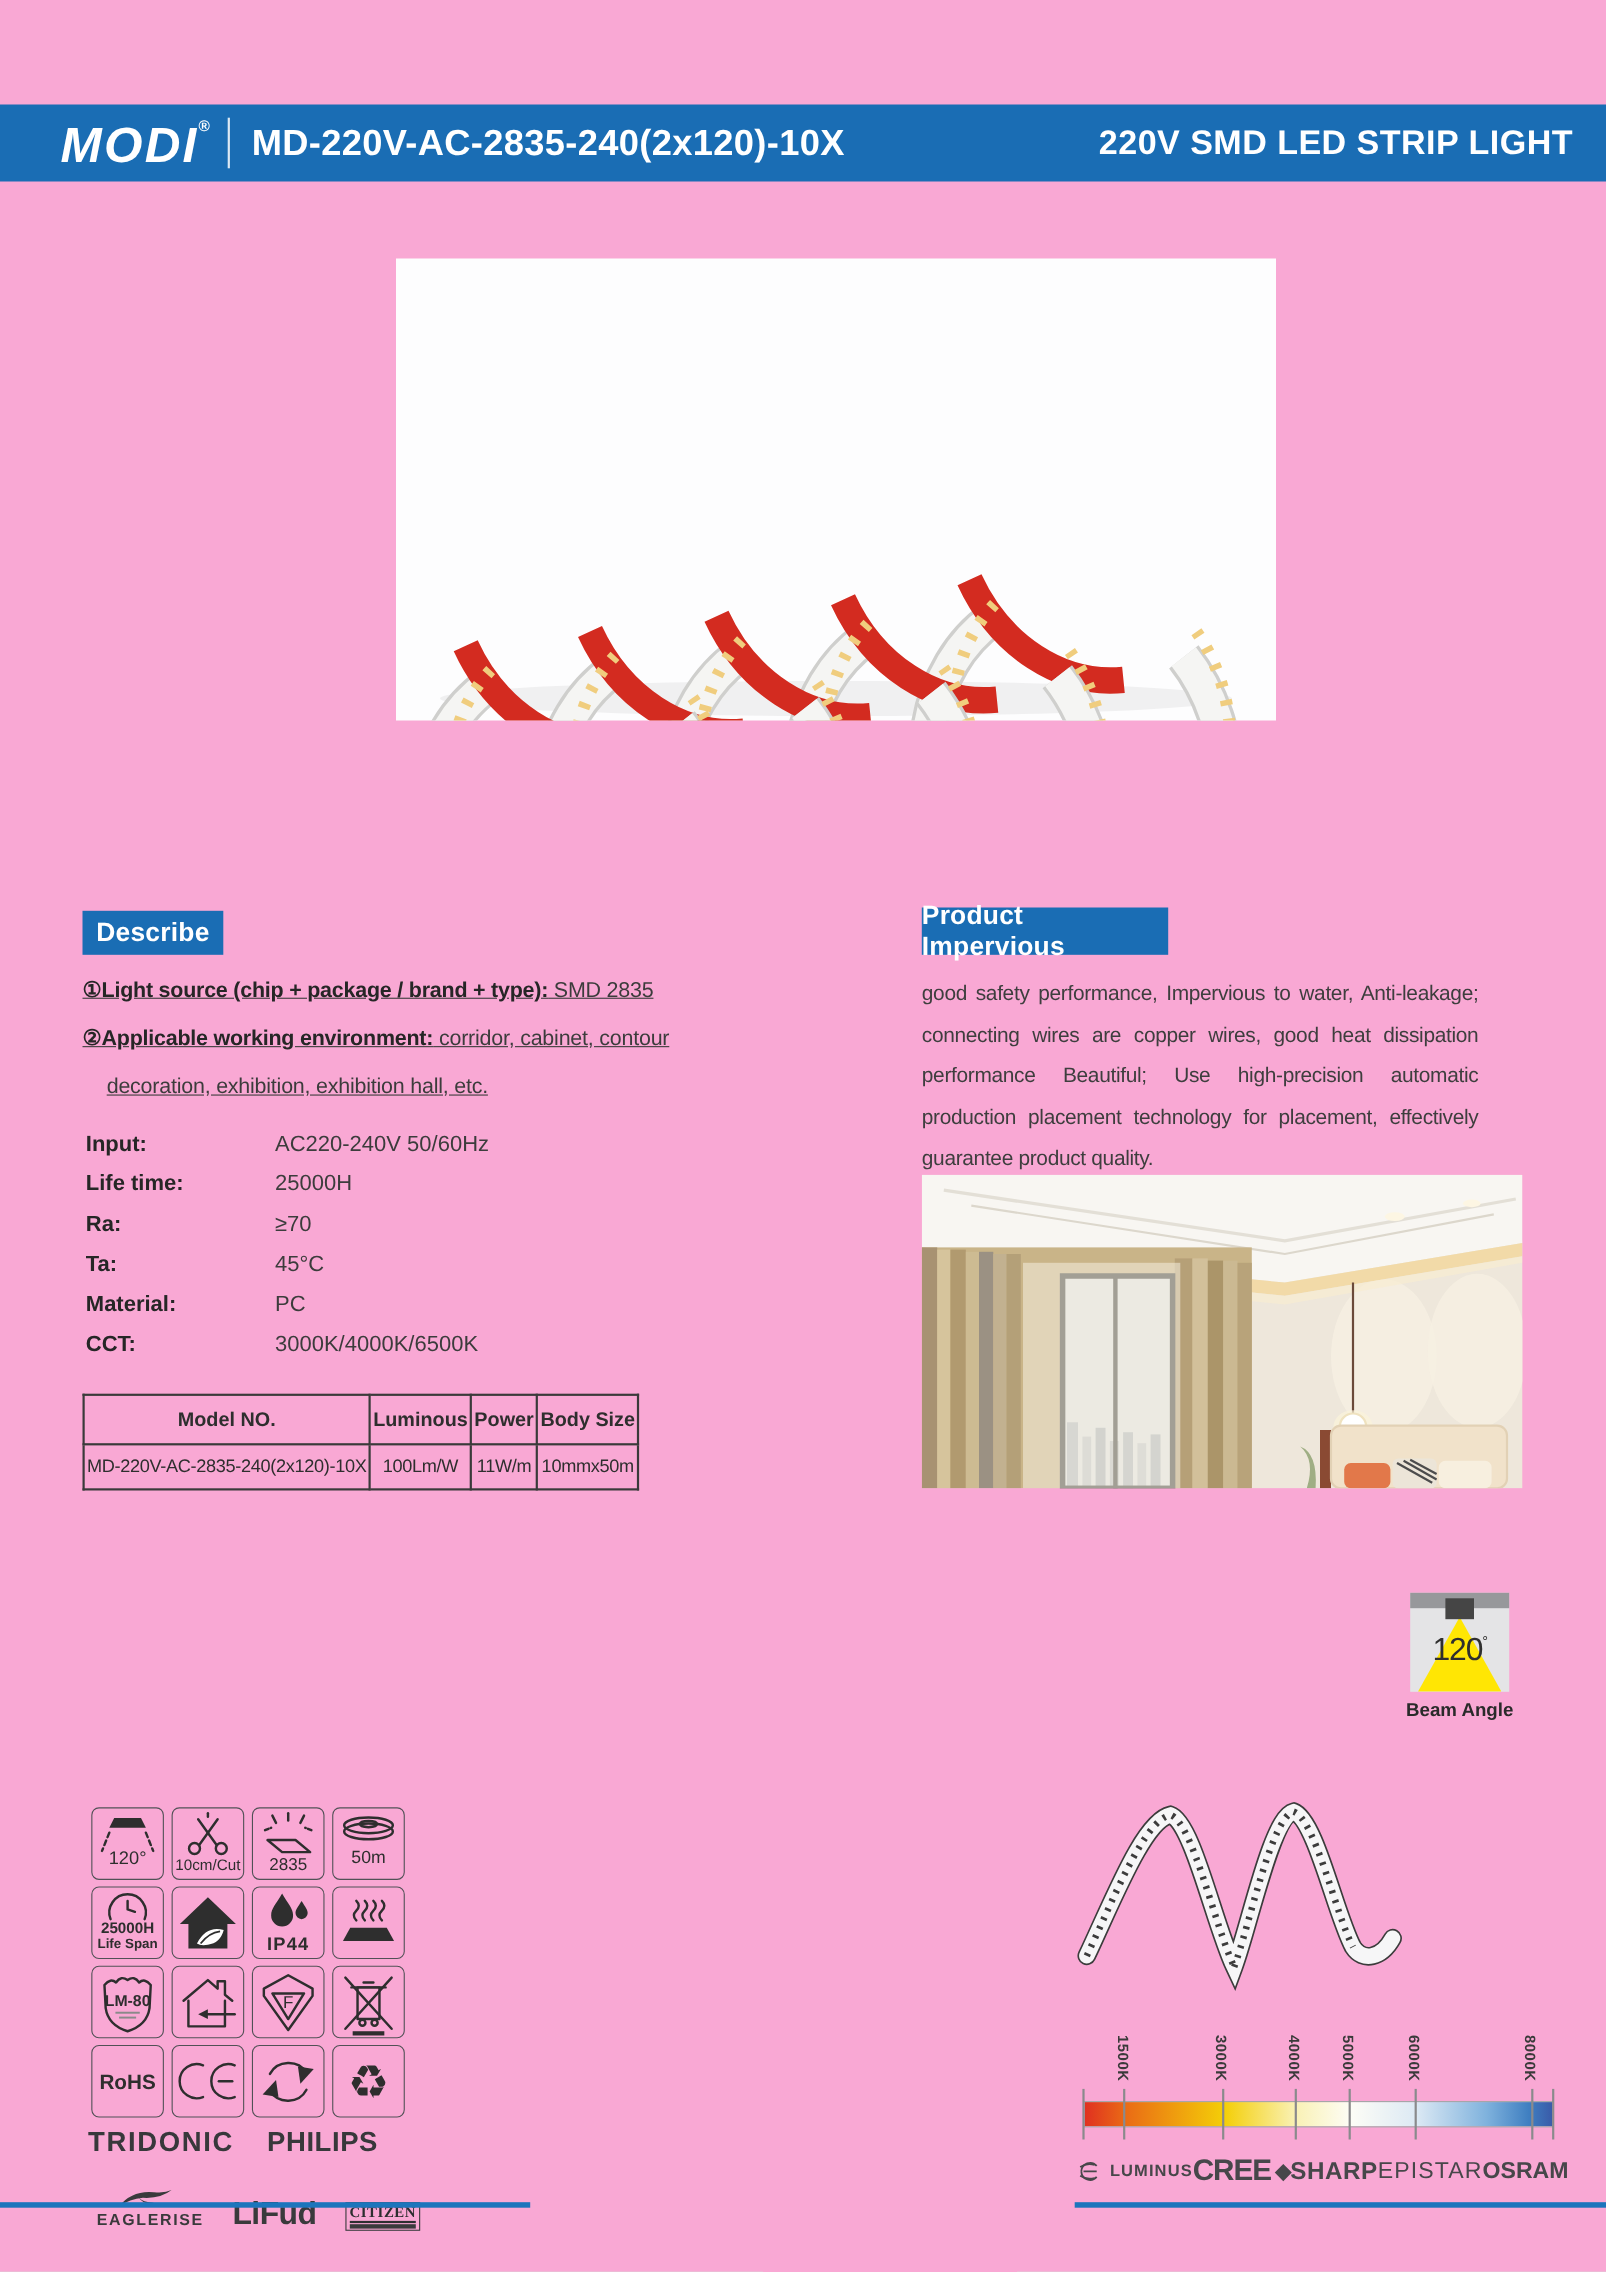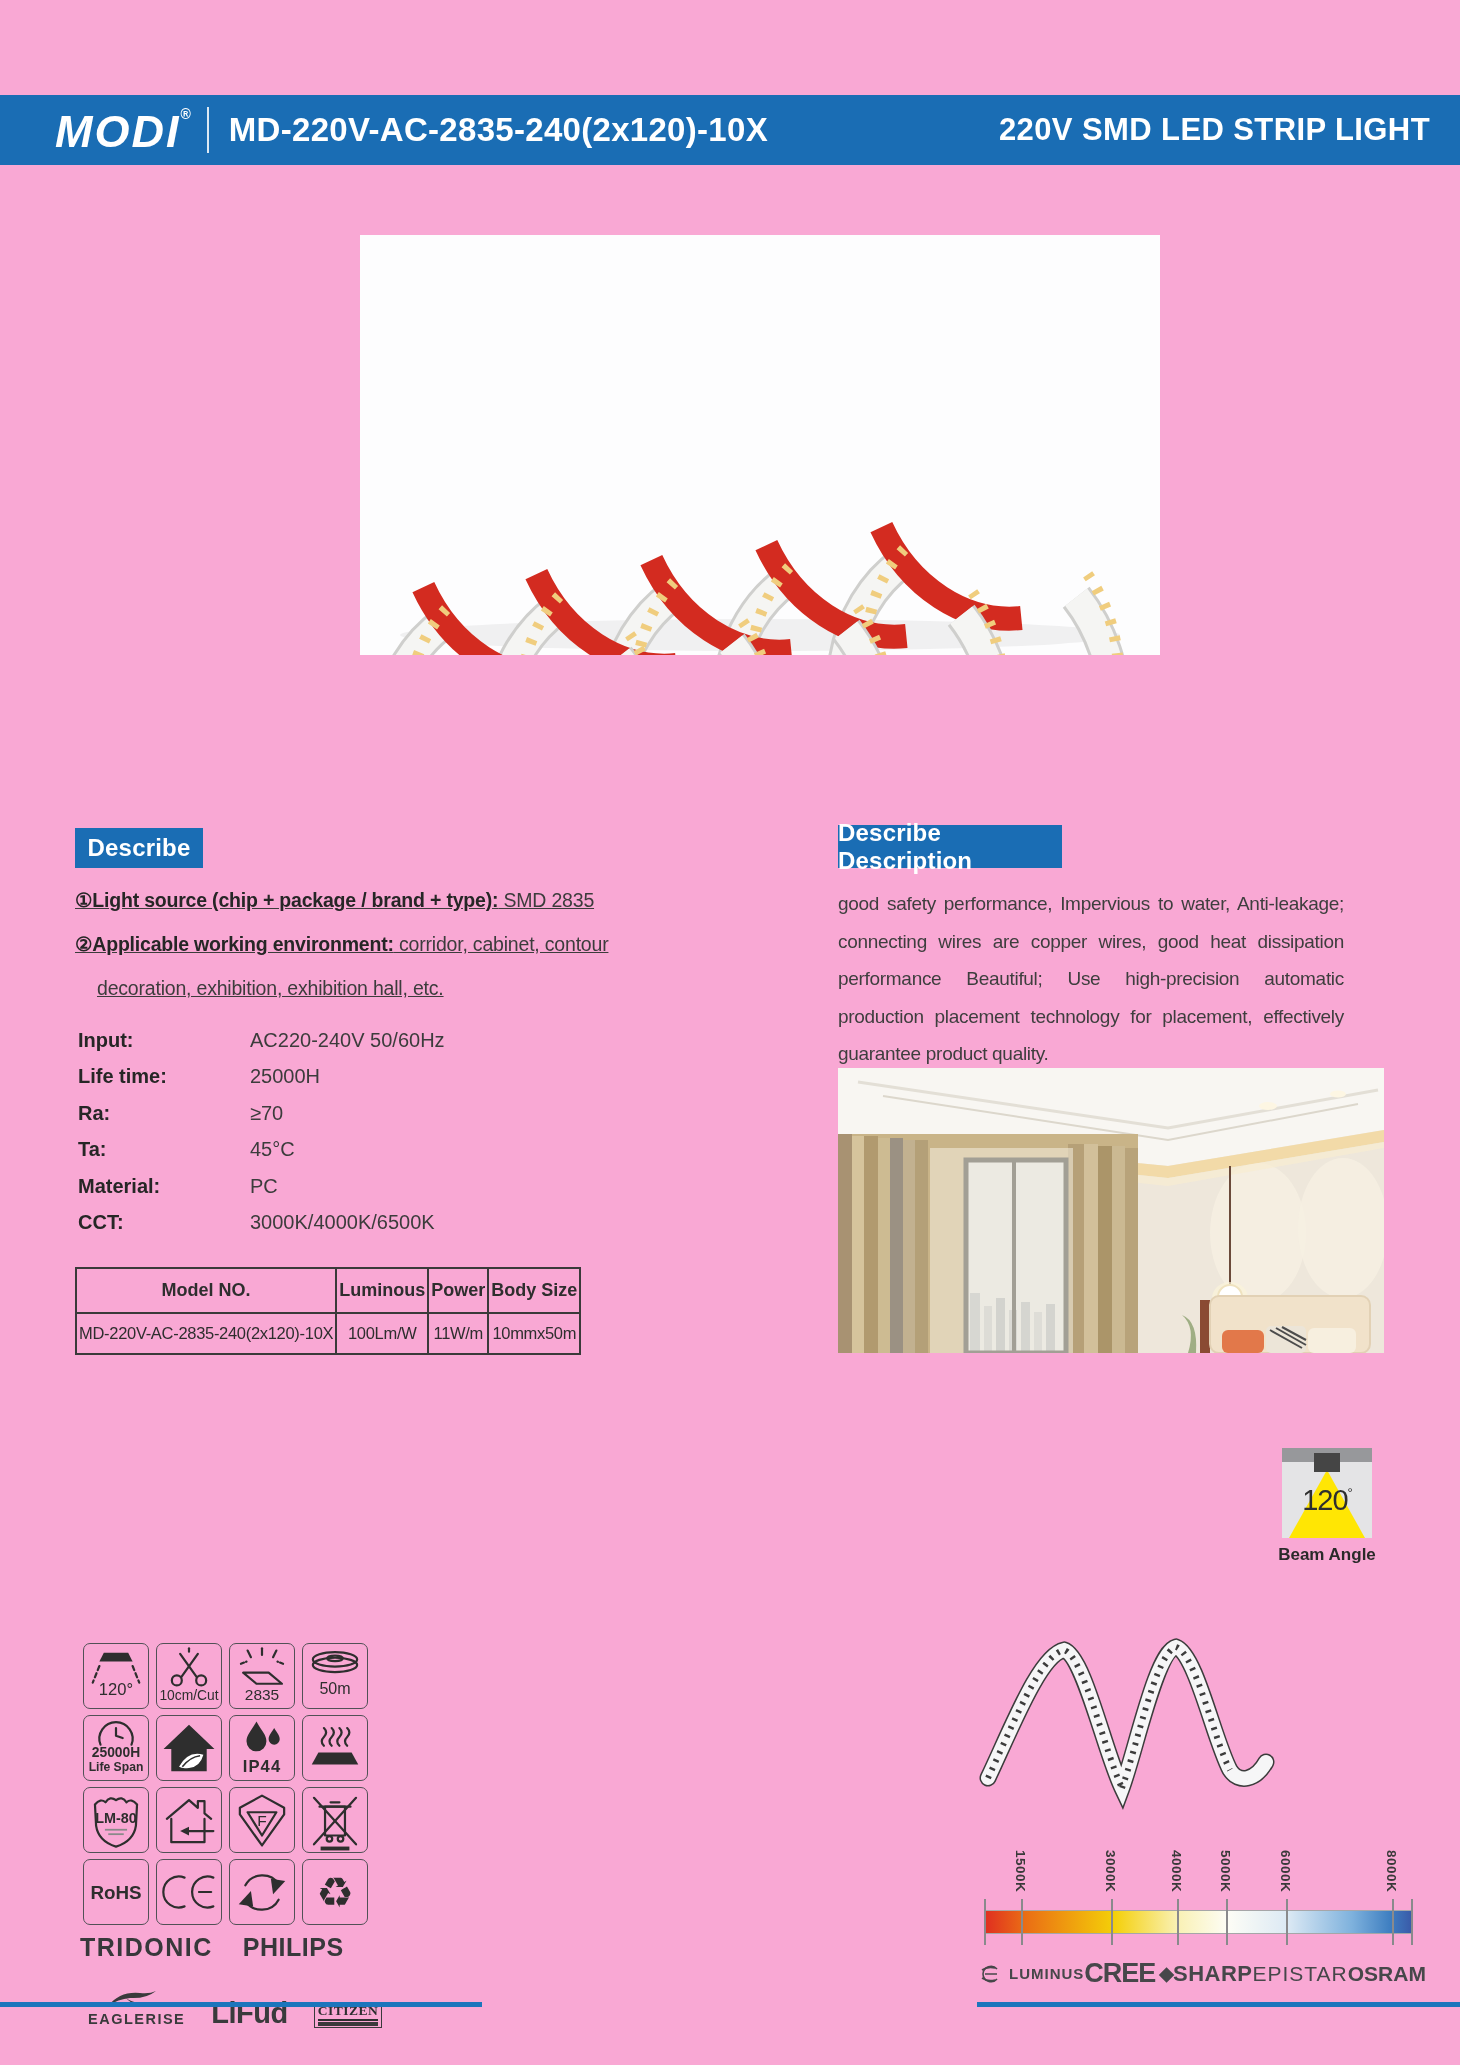--- a/index.html
+++ b/index.html
@@ -196,21 +196,21 @@
     <tbody>
         <tr id="tbody-row">
           <td>MD-220V-AC-2835-240(2x120)-10X</td>
           <td>100Lm/W</td>
           <td>11W/m</td>
           <td>10mmx50m</td>
         </tr>
       </tbody>
   </table>
 
-  <div class="sec-label" id="pd-label">Describe Description</div>
+  <div class="sec-label" id="pd-label">Product Impervious</div>
   <div class="pd-text">good safety performance, Impervious to water, Anti-leakage; connecting wires are copper wires, good heat dissipation performance Beautiful; Use high-precision automatic production placement technology for placement, effectively guarantee product quality.</div>
 
   <div class="room-wrap">
     <svg width="546" height="285" viewBox="0 0 546 285">
       <rect x="0" y="0" width="546" height="285" fill="#ece5d9"></rect>
 
       <rect x="300" y="60" width="246" height="225" fill="#eee7db"></rect>
       <ellipse cx="420" cy="165" rx="48" ry="70" fill="#f6f0e2" opacity="0.8"></ellipse>
       <ellipse cx="505" cy="160" rx="45" ry="70" fill="#f6f0e2" opacity="0.8"></ellipse>
 

